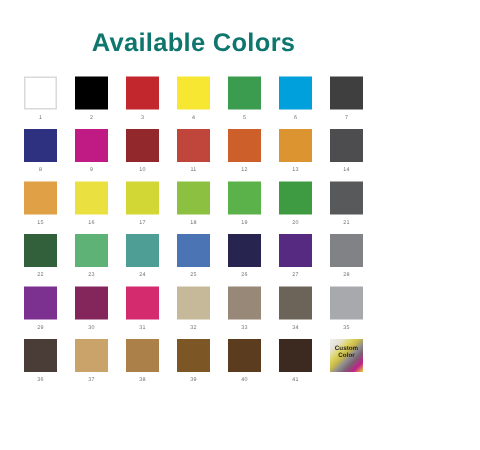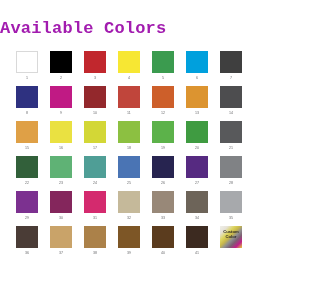--- a/index.html
+++ b/index.html
@@ -15,25 +15,26 @@
     -webkit-font-smoothing: antialiased;
   }
   .page {
     width: 258px;
     height: 300px;
     position: relative;
     background: #ffffff;
     box-sizing: border-box;
   }
   .title {
-    font-family: Liberation Mono, monospace;
+    text-align: center;
+    font-family: Liberation Sans, sans-serif;
     font-weight: bold;
     font-size: 17px;
     letter-spacing: 0.2px;
-    color: #a21caf;
+    color: #0f766e;
     margin: 0;
     padding-top: 19px;
     line-height: 20px;
   }
   .grid {
     margin: 0 auto;
     padding-top: 12px;
     width: 238px;
     display: grid;
     grid-template-columns: repeat(7, 34px);

